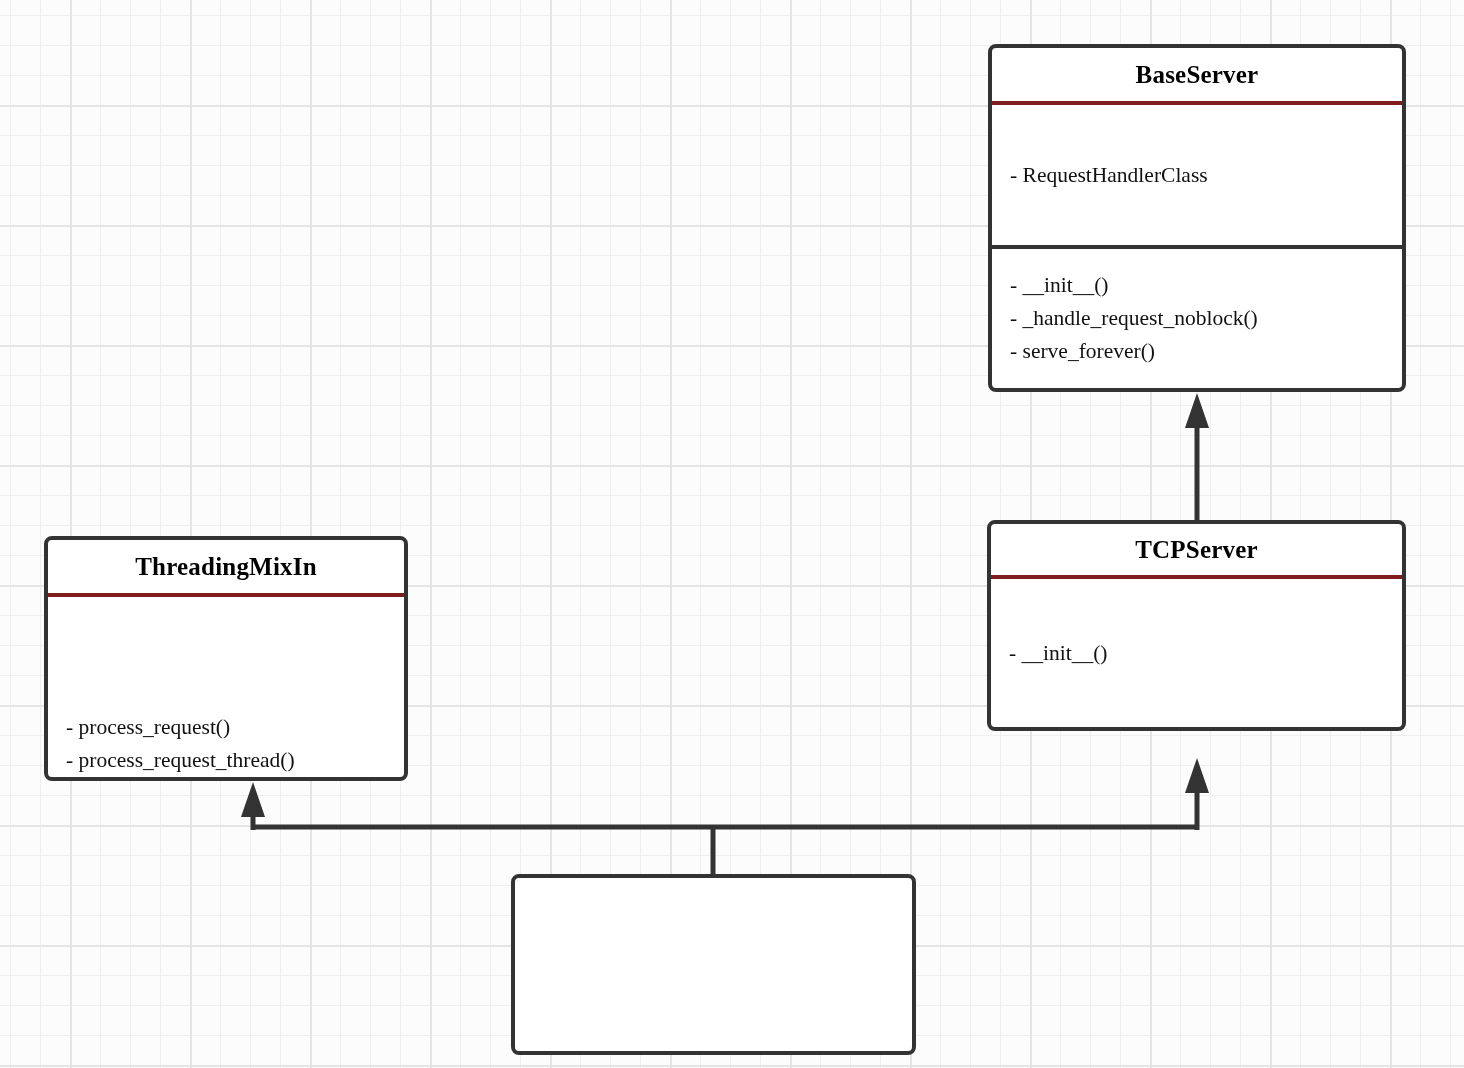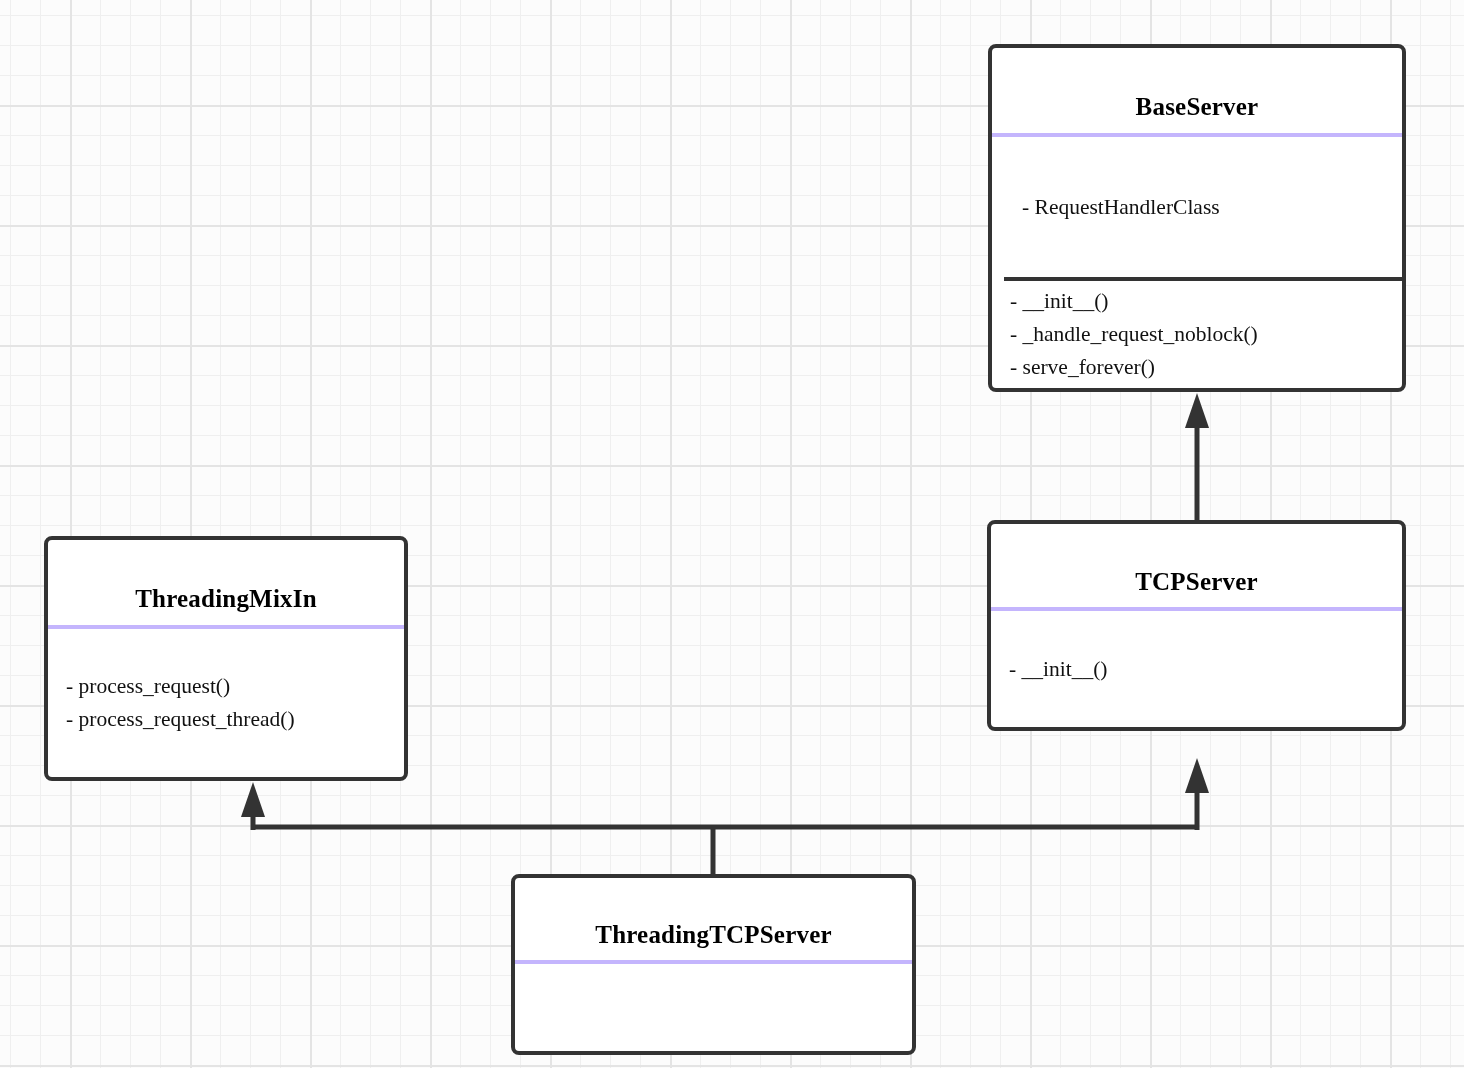--- a/index.html
+++ b/index.html
@@ -51,26 +51,25 @@
     display: flex;
     flex-direction: column;
     color: #111111;
   }
   .uml-title {
     flex: 0 0 auto;
     display: flex;
     align-items: center;
     justify-content: center;
     box-sizing: border-box;
-    border-bottom: 4px solid #c4b5fd;
+    border-bottom: 4px solid #7f1d1d;
     font-weight: bold;
     font-size: 25px;
     letter-spacing: 0.2px;
     color: #000000;
-    margin-top: 32px;
   }
   .uml-section {
     box-sizing: border-box;
     display: flex;
     flex-direction: column;
     justify-content: center;
     padding: 0 18px;
     font-size: 21.5px;
     line-height: 33px;
     white-space: nowrap;
@@ -105,43 +104,42 @@
     </g>
 
     <g>
       <line x1="1197" y1="830" x2="1197" y2="788"></line>
       <polygon points="1197,758 1185,793 1209,793"></polygon>
     </g>
   </svg>
 
   <div class="uml-class" style="left:988px; top:44px; width:418px; height:348px;">
     <div class="uml-title" style="height:57px;">BaseServer</div>
-    <div class="uml-section with-divider" style="flex:0 0 144px;margin-left:12px;">
+    <div class="uml-section with-divider" style="flex:0 0 144px;">
       <div class="uml-line">- RequestHandlerClass</div>
     </div>
     <div class="uml-section" style="flex:1 1 auto;">
       <div class="uml-line">- __init__()</div>
       <div class="uml-line">- _handle_request_noblock()</div>
       <div class="uml-line">- serve_forever()</div>
     </div>
   </div>
 
   <div class="uml-class" style="left:44px; top:536px; width:364px; height:245px;">
     <div class="uml-title" style="height:57px;">ThreadingMixIn</div>
-    <div class="uml-section" style="flex:1 1 auto;">
+    <div class="uml-section" style="flex:1 1 auto;justify-content:flex-end;">
       <div class="uml-line">- process_request()</div>
       <div class="uml-line">- process_request_thread()</div>
     </div>
   </div>
 
   <div class="uml-class" style="left:987px; top:520px; width:419px; height:211px;">
     <div class="uml-title" style="height:55px;">TCPServer</div>
     <div class="uml-section" style="flex:1 1 auto;">
       <div class="uml-line">- __init__()</div>
     </div>
   </div>
 
   <div class="uml-class" style="left:511px; top:874px; width:405px; height:181px;">
-    <div class="uml-title" style="height:54px;">ThreadingTCPServer</div>
     <div class="uml-section" style="flex:1 1 auto;"></div>
   </div>
 
 </div>
 
 </body></html>

